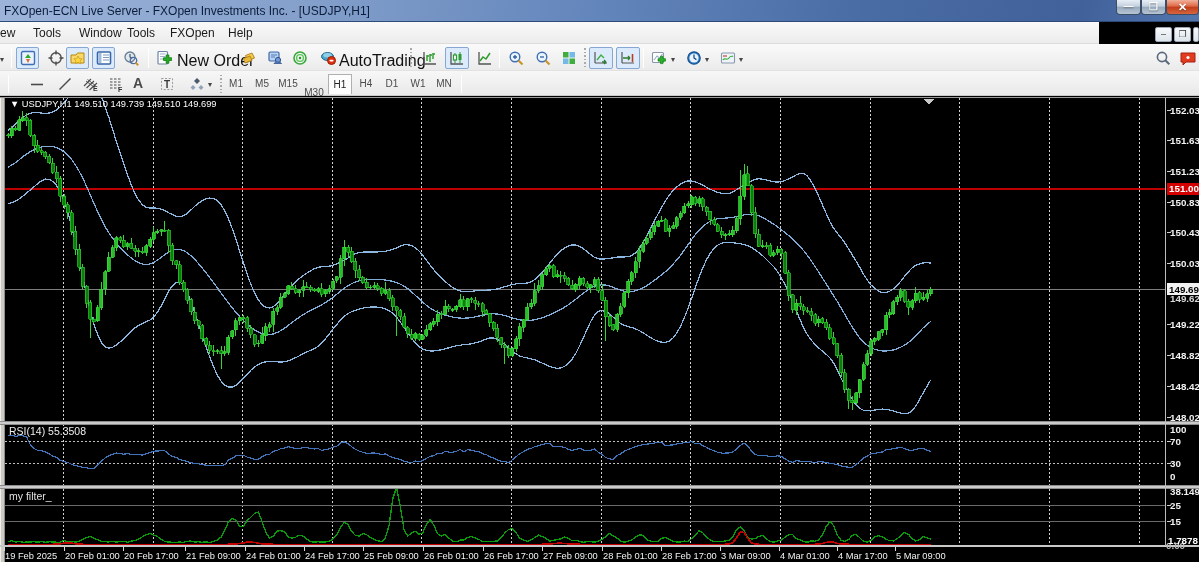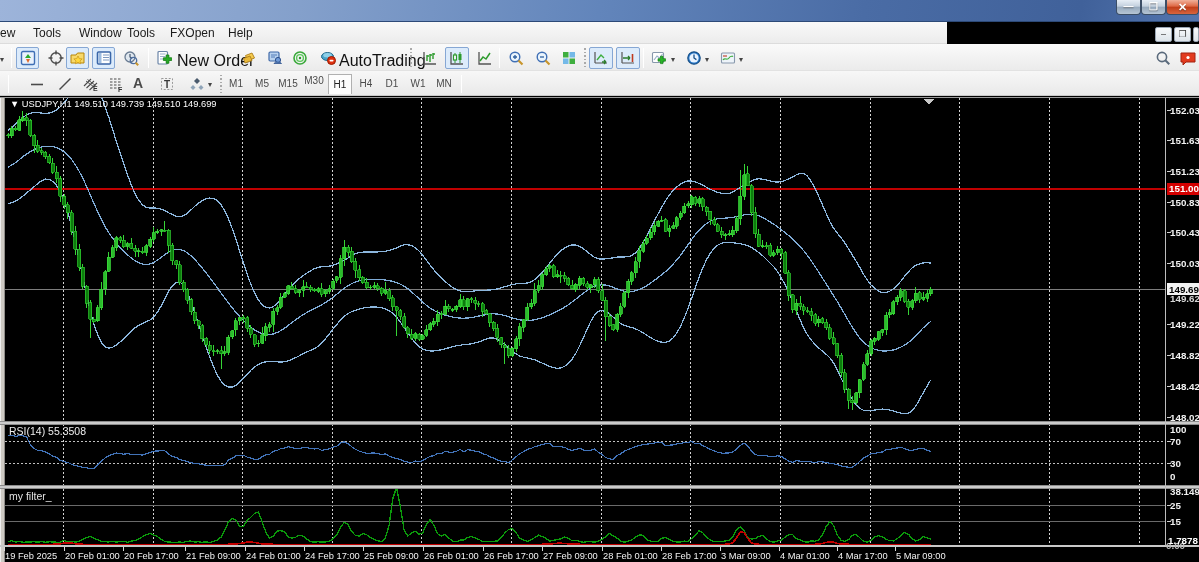--- a/index.html
+++ b/index.html
@@ -5,41 +5,42 @@
  font-family:"Liberation Sans",sans-serif}
 #titlebar{position:absolute;left:0;top:0;width:1199px;height:22px;
  background:linear-gradient(100deg,#9db4da 0%,#84a0cb 25%,#6285bb 50%,#4a6ca5 72%,#40619a 90%,#5476af 100%);
  border-bottom:1px solid #2d4a78}
 #titlebar .t{position:absolute;left:4px;top:4px;font-size:12px;color:#0c1d3a}
 .wbtn{position:absolute;top:0;height:15px;border:1px solid #3c4e66;border-top:none;
  border-radius:0 0 4px 4px;background:linear-gradient(#e7eef6 0%,#c3d0de 45%,#96a9bd 50%,#b6c5d4 100%)}
 .wbtn.cl{background:linear-gradient(#f0b09a 0%,#de6844 45%,#c03d18 50%,#d8653f 100%)}
 .wbtn span{position:absolute;left:0;right:0;top:0;bottom:0;color:#fff;font-size:10px;
  text-align:center;line-height:14px;font-weight:bold;text-shadow:0 1px 1px rgba(0,0,0,.45)}
-#menubar{position:absolute;left:0;top:22px;width:947px;height:22px;
+#menubar{position:absolute;left:0;top:22px;width:1099px;height:22px;
  background:linear-gradient(#f9f9f9,#ececec);border-bottom:1px solid #dcdcdc}
 #menubar span{position:absolute;top:4px;font-size:12px;color:#1a1a1a}
 .mdib{position:absolute;top:5px;width:17px;height:15px;background:linear-gradient(#f8fafc,#dde4ea);
  border:1px solid #9aa6b4;border-radius:2px;color:#333;font-size:9px;text-align:center;line-height:13px}
 #tb1{position:absolute;left:0;top:44px;width:1199px;height:27px;
  background:linear-gradient(#fafafa,#ebebeb);border-bottom:1px solid #e2e2e2}
 #tb2{position:absolute;left:0;top:71px;width:1199px;height:25px;
  background:linear-gradient(#f7f7f7,#e9e9e9);border-bottom:1px solid #c8c8c8}
 .ic{position:absolute;display:flex;align-items:center;justify-content:center}
 .ic.pr{background:#dcebfb;border:1px solid #86a7d4;border-radius:2px}
 .vsep{position:absolute;width:1px;height:20px;background:#c3c3c3;border-right:1px solid #fff}
 .vsepd{position:absolute;width:2px;height:20px;background:repeating-linear-gradient(#aaa 0 1.5px,transparent 1.5px 3.5px)}
 .tbtext{position:absolute;font-size:16px;color:#111}
 .drop{position:absolute;font-size:8px;color:#444}
 .tf{position:absolute;height:20px;font-size:10px;font-weight:normal;color:#4a4a4a;
  text-align:center;line-height:20px}
 .tf.on{background:#fdfdfd;border:1px solid #b0b0b0;border-bottom:none;color:#222}
 </style></head>
 <body>
 <div id="titlebar">
+ <span class="t">FXOpen-ECN Live Server - FXOpen Investments Inc. - [USDJPY,H1]</span>
  <div class="wbtn" style="left:1116px;width:25px">
       <span>—</span>
     </div>
  <div class="wbtn" style="left:1141px;width:25px">
       <span>❐</span>
     </div>
  <div class="wbtn cl" style="left:1166px;width:33px">
       <span style="font-size:11px">✕</span>
     </div>
 </div>
@@ -265,21 +266,21 @@
         <path d="M8 2l3 3-3 3-3-3z" fill="#4a5a6c"></path>
         <path d="M4 9l2.5 2.5L4 14l-2.5-2.5z" fill="#8fa4b8"></path>
         <path d="M12 9l2.5 2.5L12 14 9.5 11.5z" fill="#8fa4b8"></path>
       </svg>
     </div>
     <div class="drop" style="left:208px;top:9px">▾</div>
     <div class="vsepd" style="left:220px;top:4px;height:18px"></div>
     <div class="tf" style="left:224px;top:3px;width:24px">M1</div>
     <div class="tf" style="left:250px;top:3px;width:24px">M5</div>
     <div class="tf" style="left:276px;top:3px;width:24px">M15</div>
-    <div class="tf" style="left:302px;top:0;width:24px">M30</div>
+    <div class="tf" style="left:302px;top:12px;width:24px">M30</div>
     <div class="tf on" style="left:328px;top:3px;width:24px">H1</div>
     <div class="tf" style="left:354px;top:3px;width:24px">H4</div>
     <div class="tf" style="left:380px;top:3px;width:24px">D1</div>
     <div class="tf" style="left:406px;top:3px;width:24px">W1</div>
     <div class="tf" style="left:432px;top:3px;width:24px">MN</div>
     <div class="vsep" style="left:461px;top:4px;height:18px"></div>
   </div>
 <svg width="1199" height="465" viewBox="0 97 1199 465" shape-rendering="crispEdges" style="position:absolute;left:0;top:97px">
 <defs>
       <clipPath id="cm">

